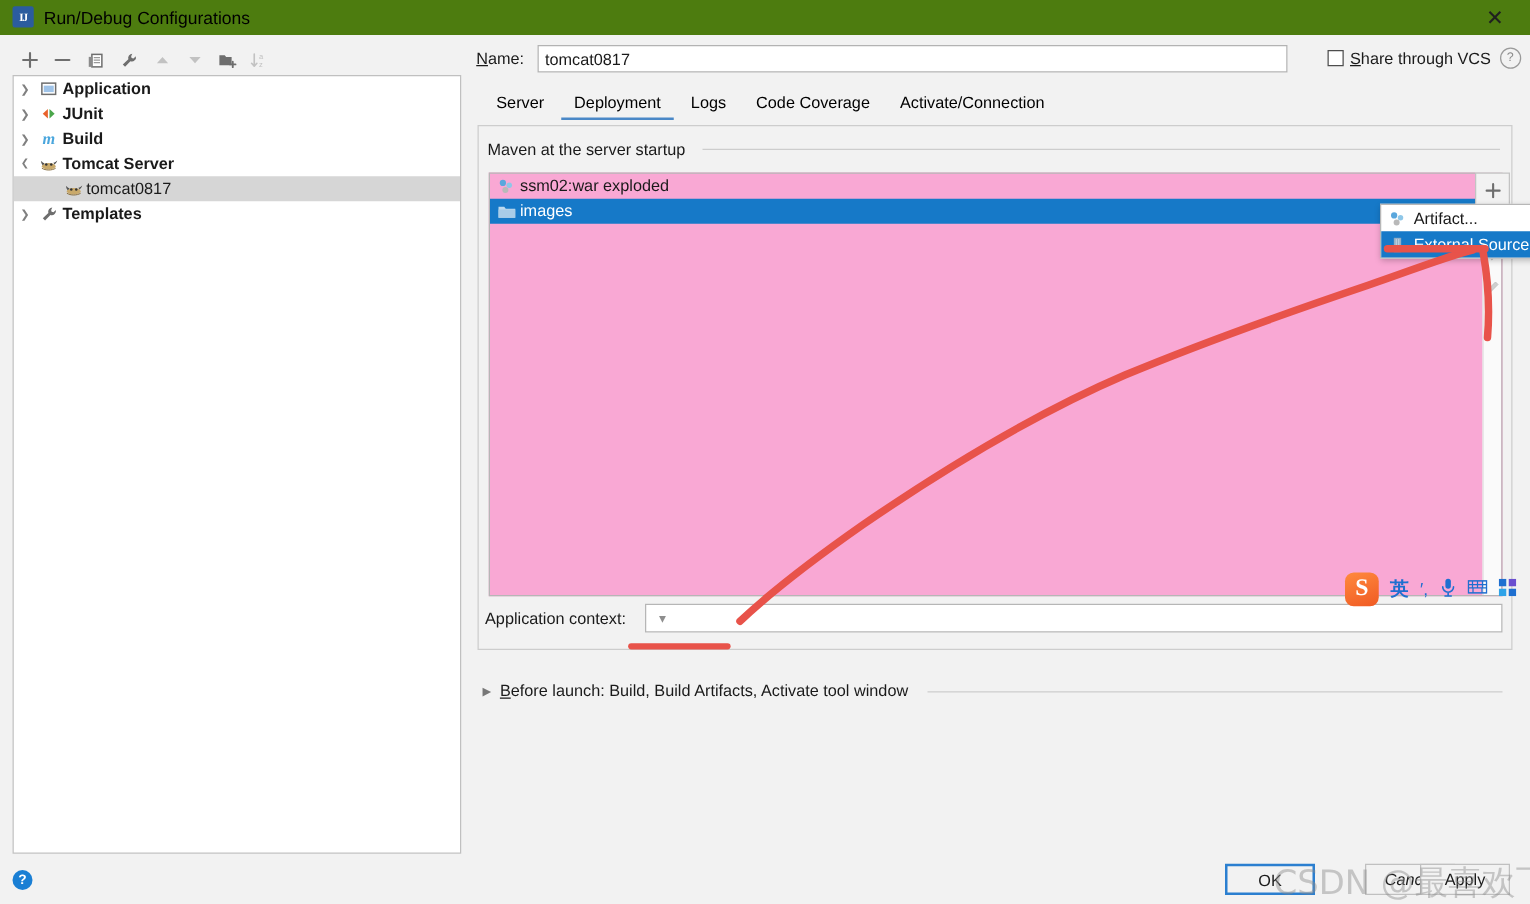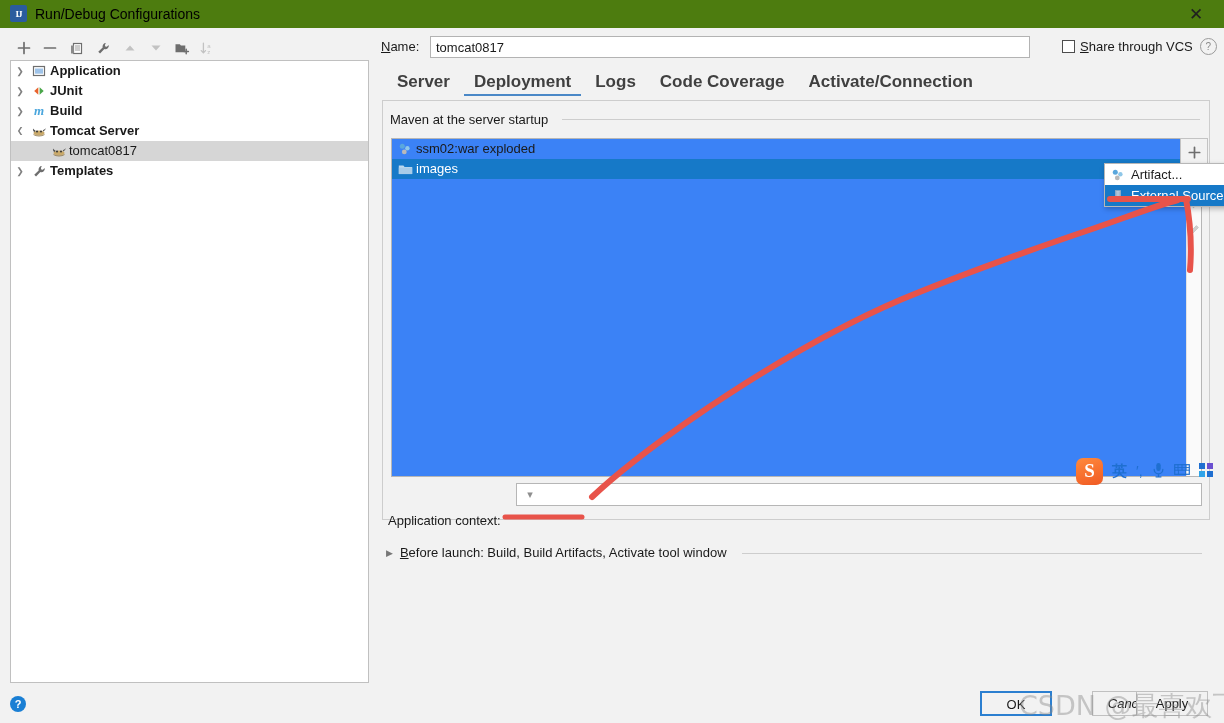--- a/index.html
+++ b/index.html
@@ -89,22 +89,22 @@
     color: #8a8a8a; font-size: 10px; display: flex; align-items: center;
     justify-content: center; cursor: pointer; margin-left: 2px;
   }
 
   
   .tabs {
     position: absolute; left: 385px; top: 70px; width: 835px; height: 26px;
     display: flex; align-items: flex-start;
   }
   .tab {
-    height: 24px; line-height: 24px; padding: 0 12px; font-size: 17px;
-    cursor: pointer; color: #404040; position: relative; font-weight: bold;
+    height: 24px; line-height: 24px; padding: 0 12px; font-size: 13px;
+    cursor: pointer; color: #000000; position: relative;
   }
   .tab.active::after {
     content: ""; position: absolute; left: 2px; right: 2px; bottom: -2px;
     height: 2px; background: #4a88c7;
   }
 
   
   .panel {
     position: absolute; left: 382px; top: 100px; width: 828px; height: 420px;
     border: 1px solid #cdcdcd; background: #f2f2f2; box-sizing: border-box;
@@ -114,21 +114,21 @@
     padding: 0 6px 0 0; font-size: 13px; z-index: 4;
   }
   .group-line {
     position: absolute; left: 562px; top: 119px; width: 638px; height: 1px;
     background: #cdcdcd; z-index: 3;
   }
 
   
   .deploy-list {
     position: absolute; left: 391px; top: 138px; width: 811px; height: 339px;
-    background: #3b82f6; border: 1px solid #b6b6b6; box-sizing: border-box;
+    background: #f9a8d4; border: 1px solid #b6b6b6; box-sizing: border-box;
     overflow: hidden;
   }
   .drow {
     height: 20px; line-height: 20px; display: flex; align-items: center;
     font-size: 13px; padding-left: 6px; cursor: pointer; white-space: nowrap;
   }
   .drow.sel { background: #1679c8; color: #fff; }
   .drow .dicon { width: 18px; flex: 0 0 18px; display:flex; align-items:center; }
   .list-scroll-track {
     position: absolute; right: 0px; top: 0px; width: 14px; height: 337px;
@@ -152,21 +152,21 @@
     box-shadow: 1px 2px 5px rgba(0,0,0,0.25); z-index: 30;
   }
   .pitem {
     height: 21px; line-height: 21px; display: flex; align-items: center;
     font-size: 13px; padding-left: 6px; cursor: pointer; white-space: nowrap;
   }
   .pitem.sel { background: #1679c8; color: #fff; }
   .pitem .picon { width: 20px; flex: 0 0 20px; display:flex; align-items:center; }
 
   
-  .ctx-label { position: absolute; left: 388px; top: 487px; font-size: 13px; margin-top: 26px; }
+  .ctx-label { position: absolute; left: 388px; top: 487px; font-size: 13px; }
   .ctx-input {
     position: absolute; left: 516px; top: 483px; width: 686px; height: 23px;
     background: #fff; border: 1px solid #b6b6b6; box-sizing: border-box;
     display: flex; align-items: center;
   }
   .ctx-input .val { padding-left: 6px; font-size: 13px; color: #1a1a1a; flex: 1; }
   .ctx-input .chev { width: 26px; display: flex; align-items: center; justify-content: center; color: #8e8e8e; font-size: 11px; }
 
   
   .before {

